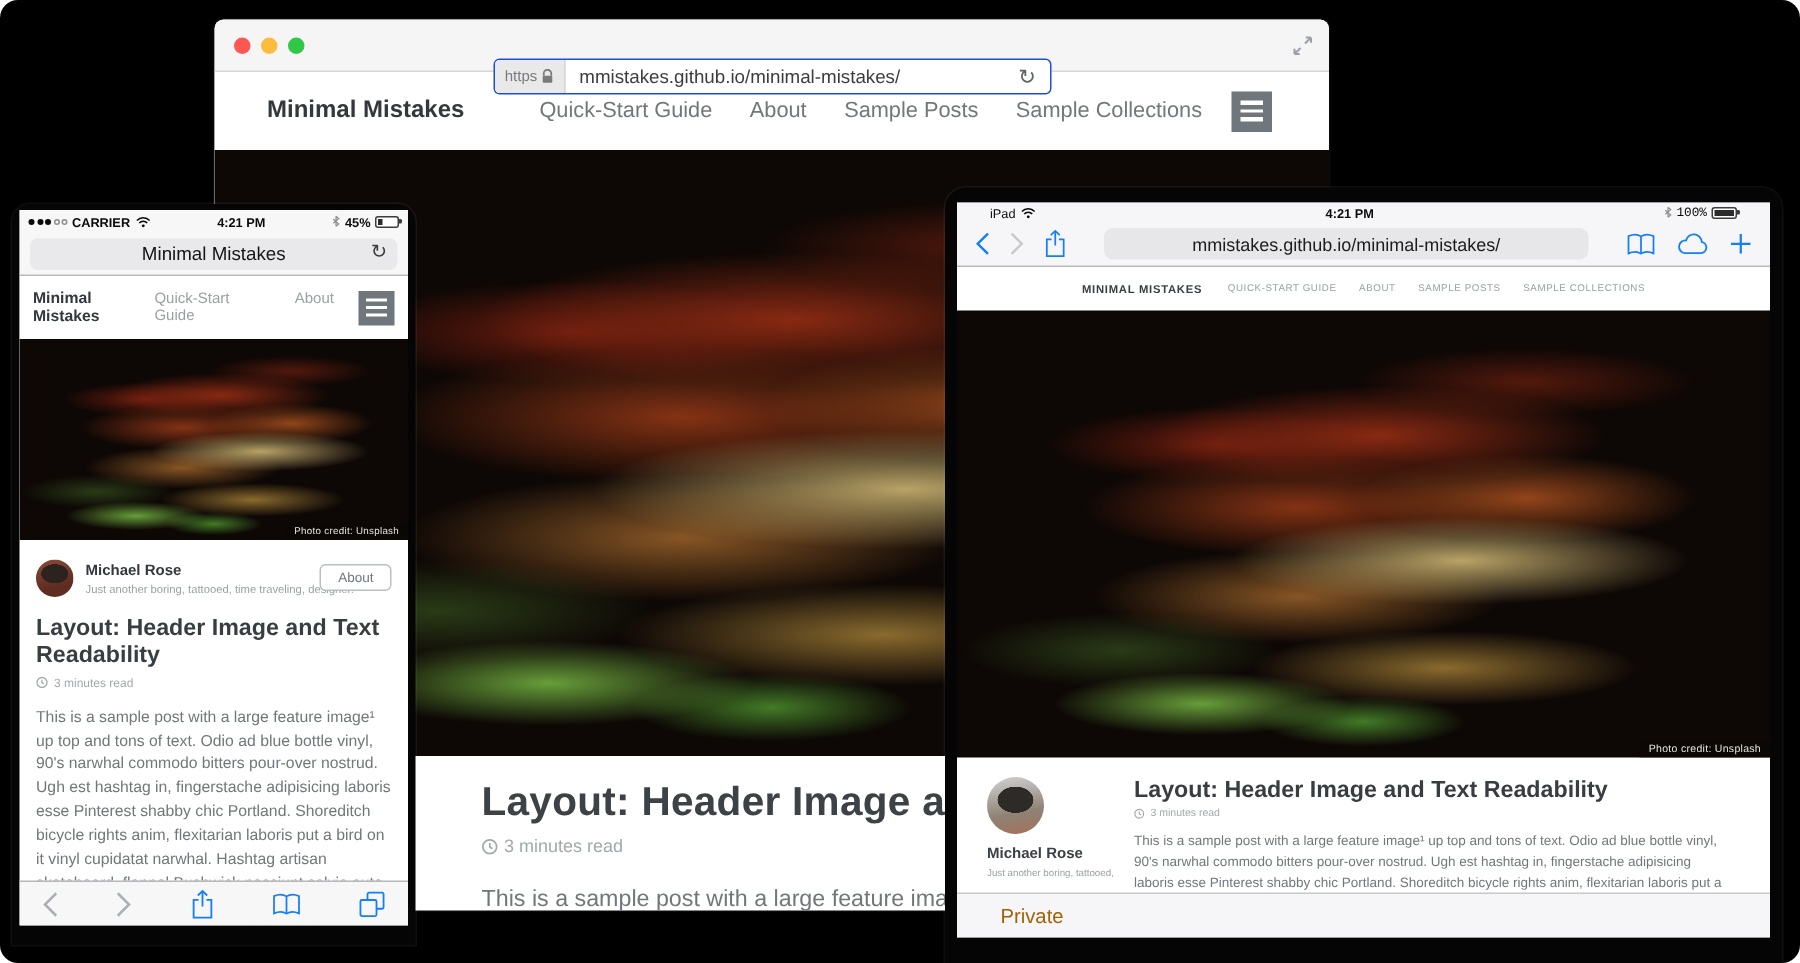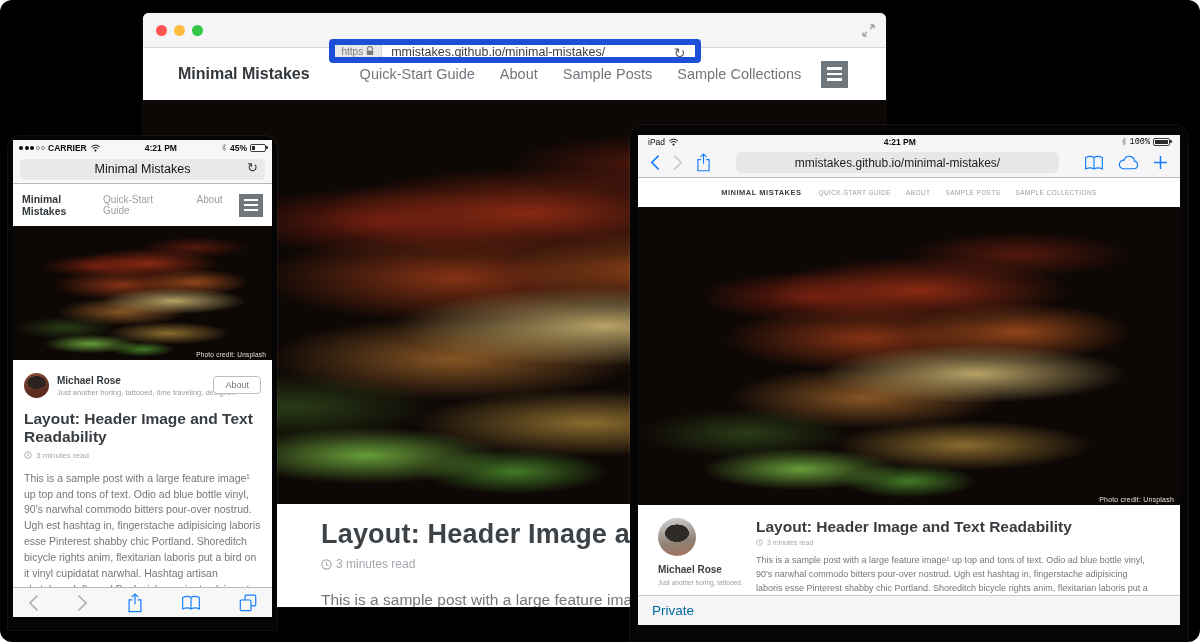--- a/index.html
+++ b/index.html
@@ -35,22 +35,22 @@
                 background:#3c3c3e; border-radius:0 1px 1px 0; }
 
   
   .desktop{ position:absolute; left:143px; top:13px; width:743px; height:594px;
             background:#fff; border-radius:6px; overflow:hidden; z-index:1;
             box-shadow:0 0 0 1px rgba(255,255,255,.04); }
   .d-chrome{ position:relative; height:35px; background:#f5f5f6; border-bottom:1px solid #d8d8da;
              display:flex; align-items:center; justify-content:center; }
   .lights{ position:absolute; left:13px; top:12px; display:flex; gap:7px; }
   .light{ width:11px; height:11px; border-radius:50%; }
-  .d-urlfield{ width:372px; height:24px; background:#fff; border:6px solid #1d4ed8;
-               border-radius:4px; display:flex; align-items:flex-start; overflow:hidden;margin-top:42px; }
+  .d-urlfield{ width:372px; height:24px; background:#fff; border:1px solid #1d4ed8;
+               border-radius:4px; display:flex; align-items:center; overflow:hidden;margin-top:42px; }
   .https-badge{ display:flex; align-items:center; gap:3px; height:100%; padding:0 7px;
                 background:#e9e9ea; border-right:1px solid #d4d4d6; color:#7b7b7d;
                 font-size:10px; }
   .d-url{ flex:1; padding-left:9px; font-size:12.5px; color:#3d3d3f; white-space:nowrap; }
   .d-reload{ padding:0 9px; font-size:14px; color:#5f6368; }
   .d-expand{ position:absolute; right:10px; top:10px; }
   .d-nav{ height:52px; background:#fff; display:flex; align-items:center; padding:0 38px 0 35px; }
   .d-brand{ font-size:16px; font-weight:bold; color:#33383c; margin-right:50px; }
   .d-links{ display:flex; gap:25px; font-size:14.5px; color:#72777c; }
   .d-links span{ white-space:nowrap; }
@@ -111,21 +111,21 @@
                justify-content:space-between; padding:0 15px; }
   .ip-toolbar .tb{ background:none; border:0; cursor:pointer; display:flex; align-items:center; }
 
   
   .ipad{ position:absolute; left:630px; top:125px; width:558px; height:517px;
          background:#050505; border-radius:14px 14px 0 0; z-index:2;
          box-shadow:0 0 0 1px rgba(255,255,255,.06); }
   .pad-screen{ position:absolute; left:8px; top:10px; width:542px; height:490px;
                background:#fff; overflow:hidden; }
   .pad-status{ height:13px; background:#f6f6f8; display:flex; align-items:center;
-               padding:0 10px; font-size:8.5px; color:#0a0a0a; }
+               padding:0 22px; font-size:8.5px; color:#0a0a0a; }
   .pad-status .left{ display:flex; align-items:center; gap:3px; }
   .pad-status .mid{ flex:1; text-align:center; font-weight:bold; }
   .pad-status .right{ display:flex; align-items:center; gap:3px;font-family:Liberation Mono, monospace; }
   .pad-toolbar{ height:30px; background:#f6f6f8; border-bottom:1px solid #b9b9bb;
                 display:flex; align-items:center; padding:0 12px; gap:13px; }
   .pad-toolbar .tb{ background:none; border:0; cursor:pointer; display:flex; align-items:center; }
   .pad-urlfield{ flex:1; height:21px; margin:0 12px; background:#e7e7e9; border-radius:6px;
                  display:flex; align-items:center; justify-content:center;
                  font-size:12px; color:#1c1c1e; }
   .pad-nav{ height:29px; background:#fff; display:flex; align-items:center;
@@ -140,21 +140,21 @@
                  radial-gradient(ellipse 52% 38% at 50% 40%, #2e2a28 0 60%, transparent 61%),
                  linear-gradient(170deg,#c7c7c7 10%,#8f8274 62%,#a5705a); }
   .pad-author-name{ margin-top:8px; font-size:10px; font-weight:bold; color:#3b4045; }
   .pad-author-bio{ margin-top:4px; font-size:6.5px; color:#9aa0a5; }
   .pad-article{ flex:1; }
   .pad-title{ font-size:15.5px; font-weight:bold; color:#383d41; }
   .pad-meta{ font-size:7px; margin-top:3px; }
   .pad-body{ margin-top:8px; font-size:9px; line-height:1.55; color:#72777c; width:392px; }
   .pad-private{ position:absolute; left:0; right:0; bottom:0; height:30px; background:#f6f6f8;
                 border-top:1px solid #c9c9cb; display:flex; align-items:center; padding:0 14px; }
-  .pad-private span{ font-size:13.5px; color:#0369a1; }
+  .pad-private span{ font-size:13.5px; color:#a16207;margin-left:15px; }
 </style>
 </head>
 <body>
 
 <div class="stage">
 
   <section class="desktop">
     <div class="d-chrome">
       <div class="lights">
         <span class="light" style="background:#fc5753"></span>

